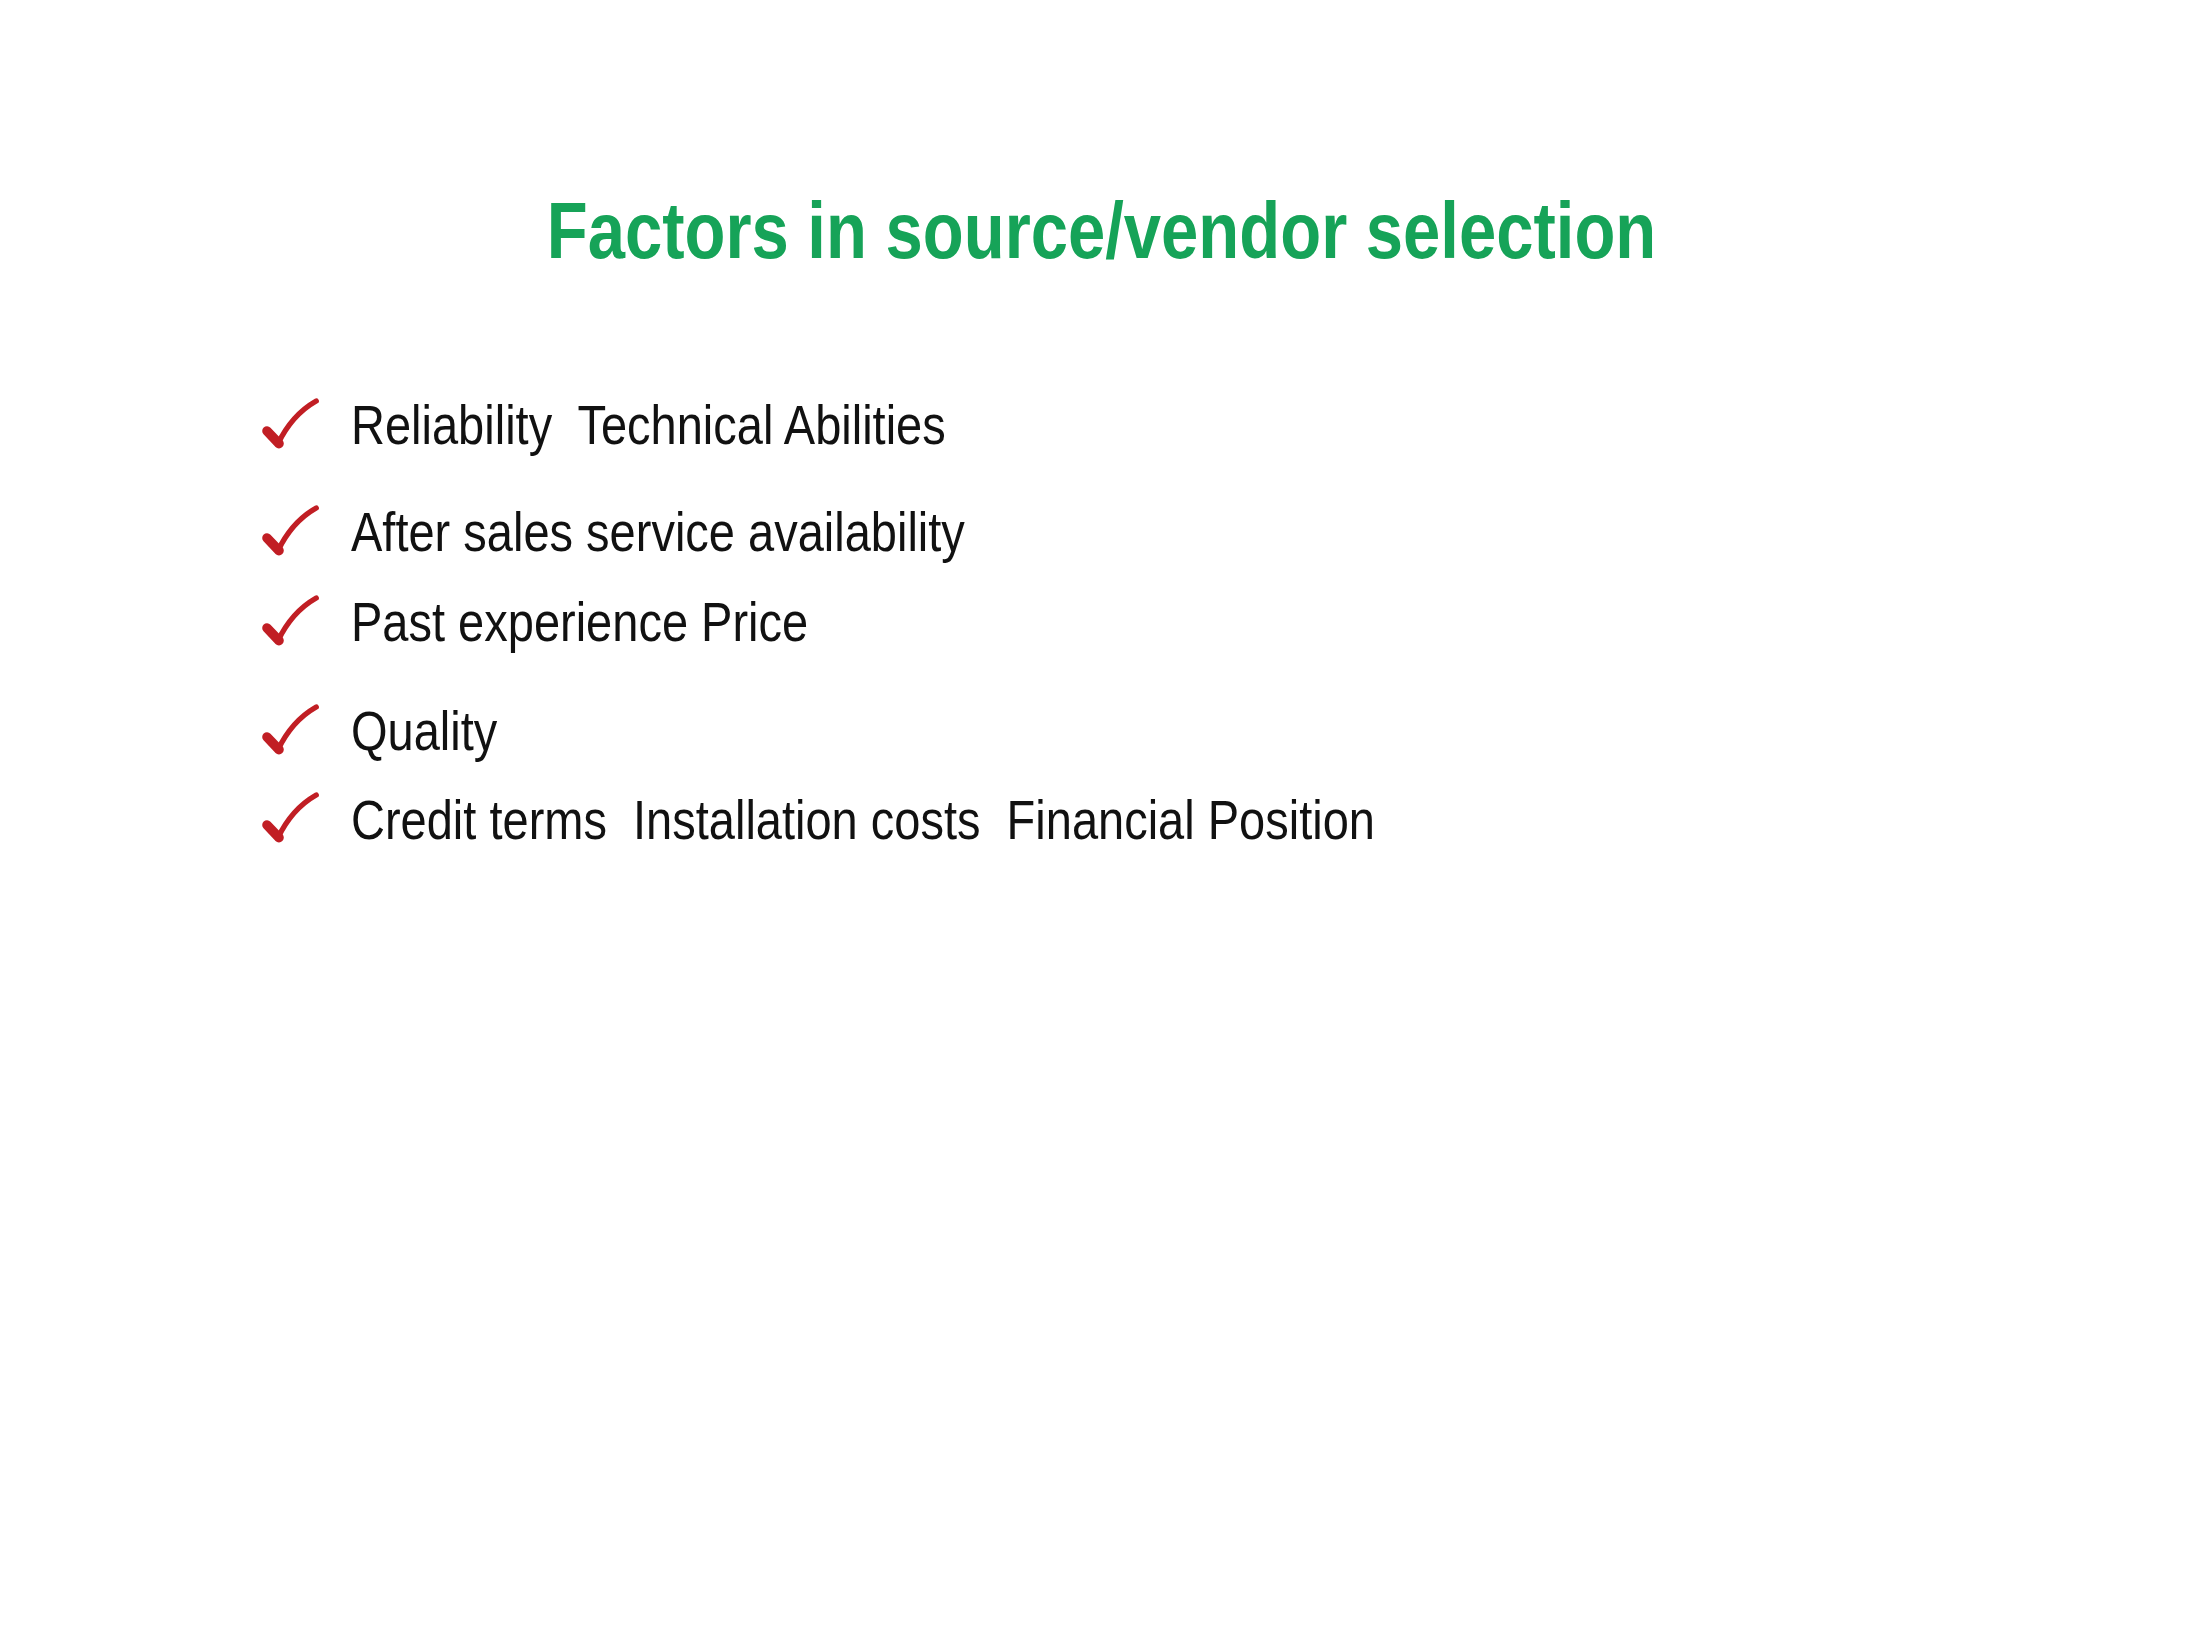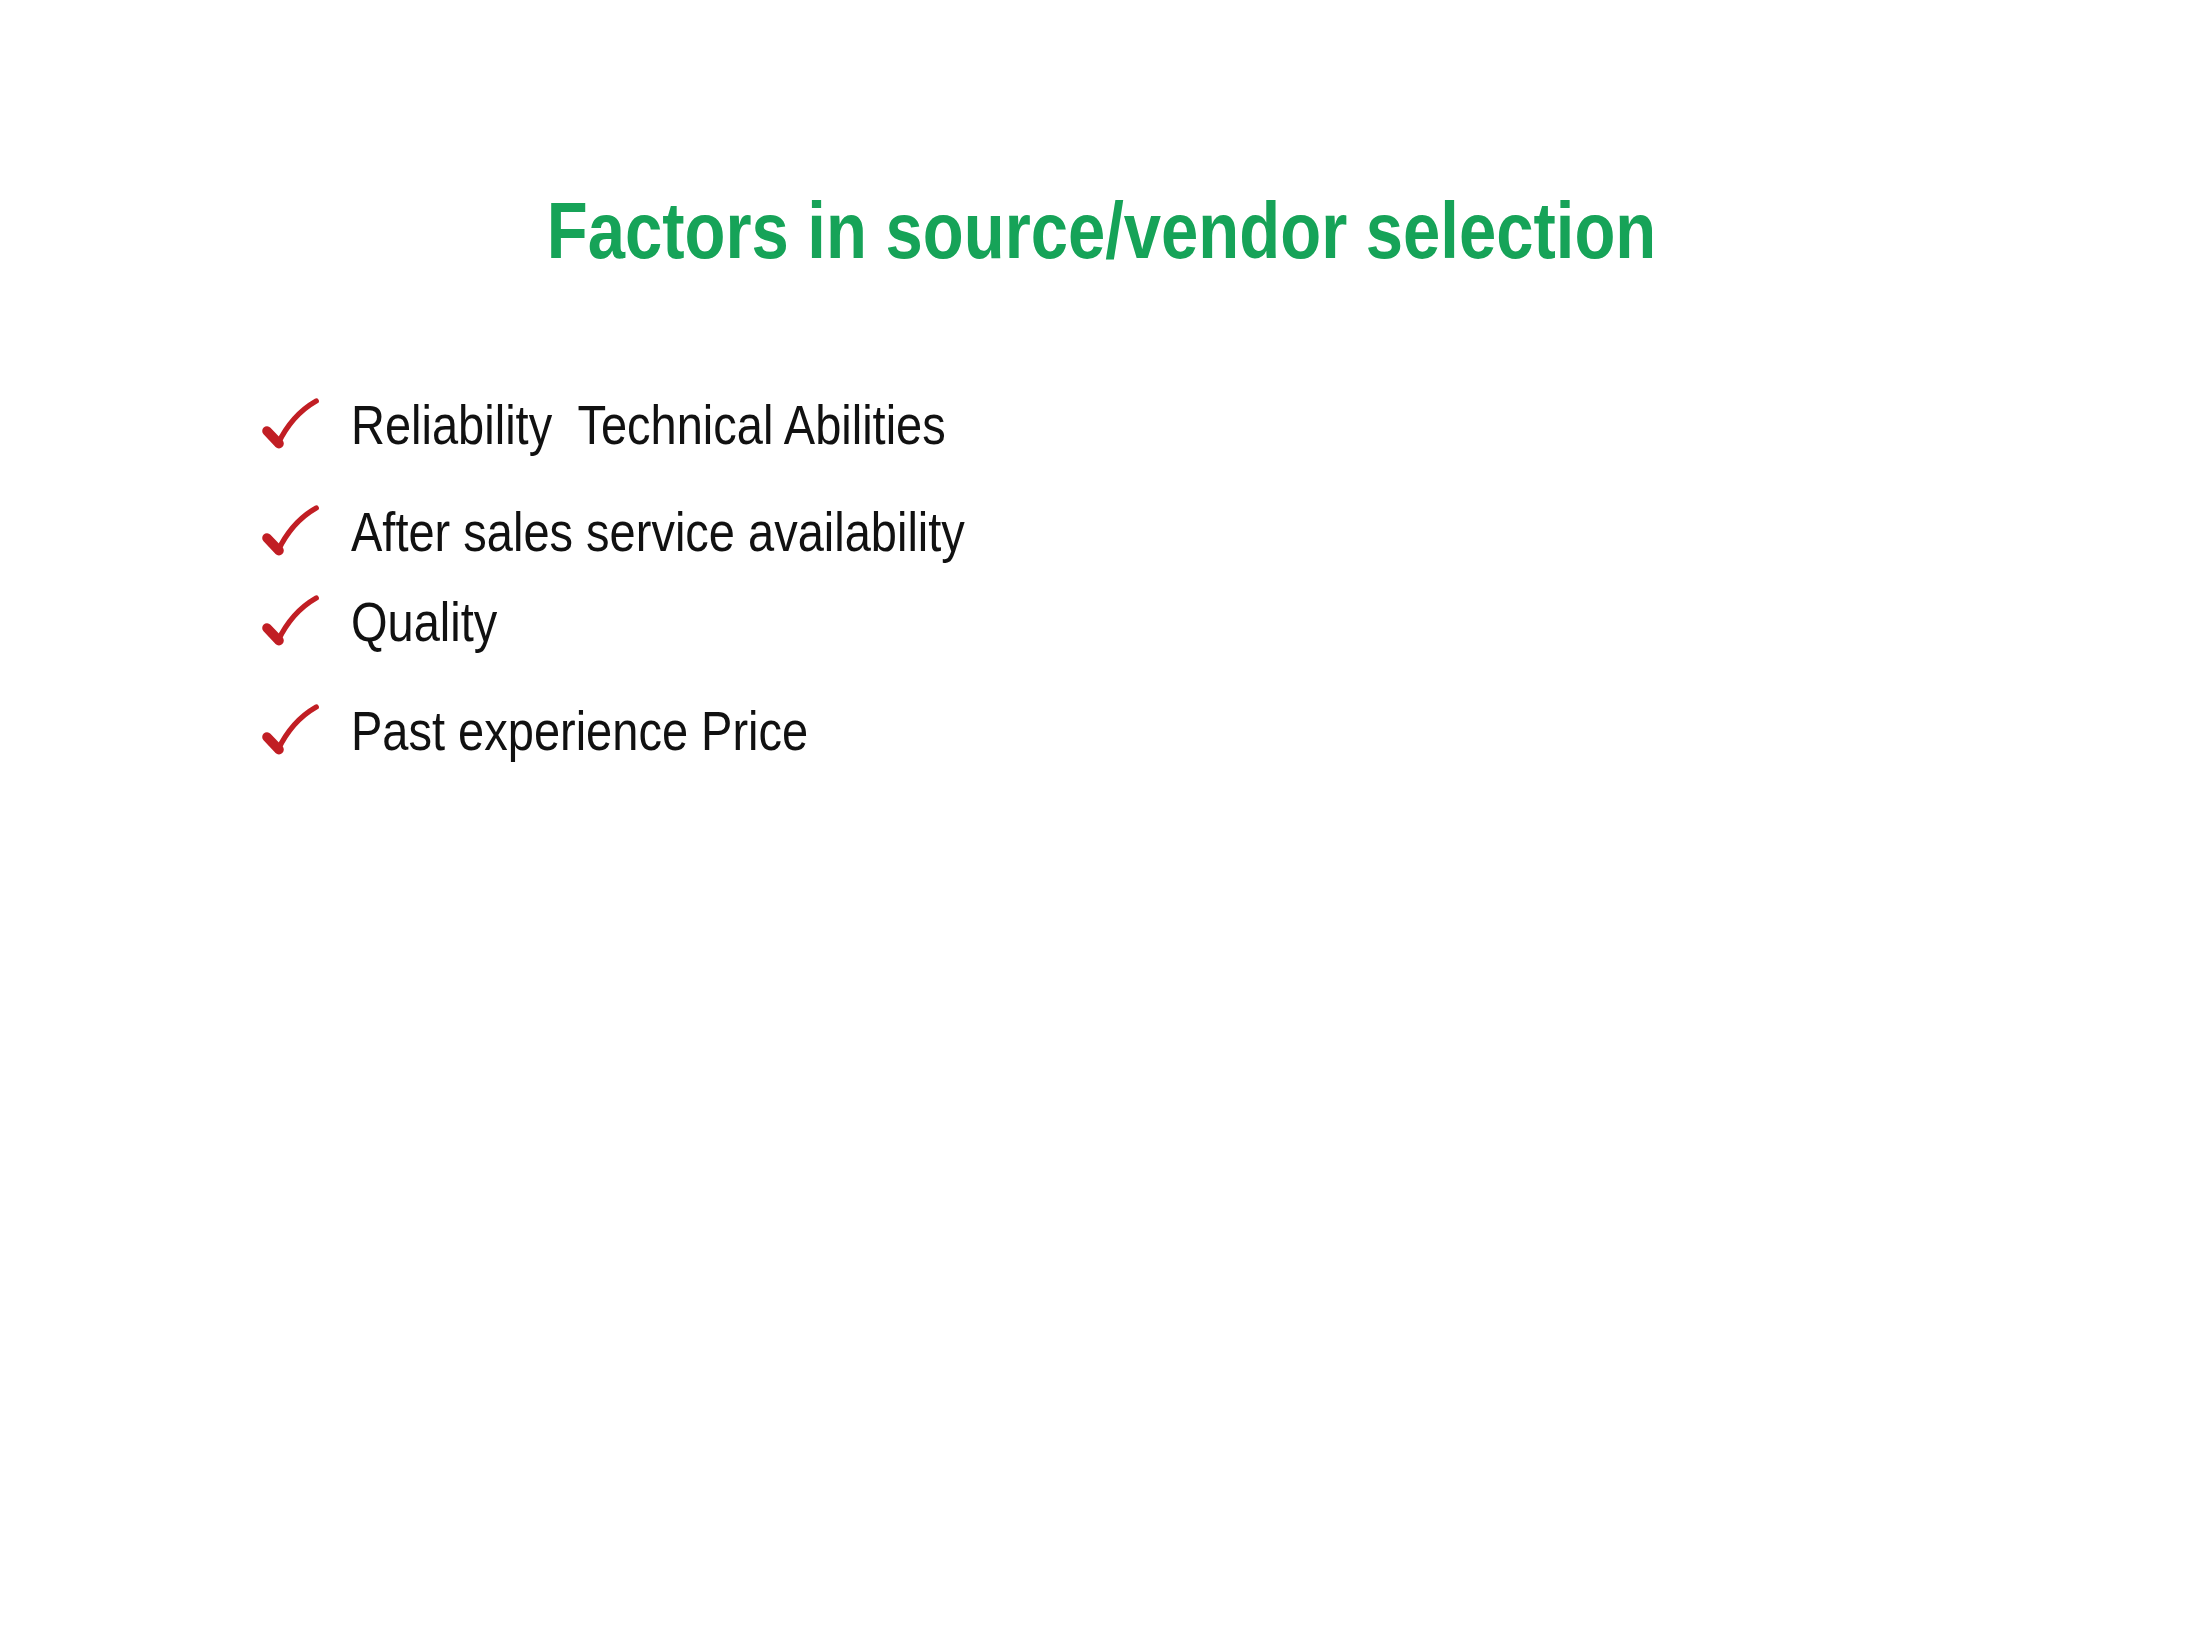--- a/index.html
+++ b/index.html
@@ -98,30 +98,39 @@
       <span class="bullet-text">After sales service availability</span>
     </li>
 
     <li class="bullet-item">
       <span class="check">
         <svg viewBox="0 0 100 100" aria-hidden="true">
           <path d="M10 60 L30 81" fill="none" stroke="currentColor" stroke-width="16" stroke-linecap="round"></path>
           <path d="M28 82 C 44 48 64 26 92 10" fill="none" stroke="currentColor" stroke-width="9" stroke-linecap="round"></path>
         </svg>
       </span>
-      <span class="bullet-text">Quality</span>
+      <span class="bullet-text">Past experience Price</span>
     </li>
 
     <li class="bullet-item">
       <span class="check">
         <svg viewBox="0 0 100 100" aria-hidden="true">
           <path d="M10 60 L30 81" fill="none" stroke="currentColor" stroke-width="16" stroke-linecap="round"></path>
           <path d="M28 82 C 44 48 64 26 92 10" fill="none" stroke="currentColor" stroke-width="9" stroke-linecap="round"></path>
         </svg>
       </span>
-      <span class="bullet-text">Past experience Price</span>
+      <span class="bullet-text">Quality</span>
     </li>
 
 
+    <li class="bullet-item">
+      <span class="check">
+        <svg viewBox="0 0 100 100" aria-hidden="true">
+          <path d="M10 60 L30 81" fill="none" stroke="currentColor" stroke-width="16" stroke-linecap="round"></path>
+          <path d="M28 82 C 44 48 64 26 92 10" fill="none" stroke="currentColor" stroke-width="9" stroke-linecap="round"></path>
+        </svg>
+      </span>
+      <span class="bullet-text">Credit terms  Installation costs  Financial Position</span>
+    </li>
 
   </ul>
 </div>
 
 
 </body></html>

